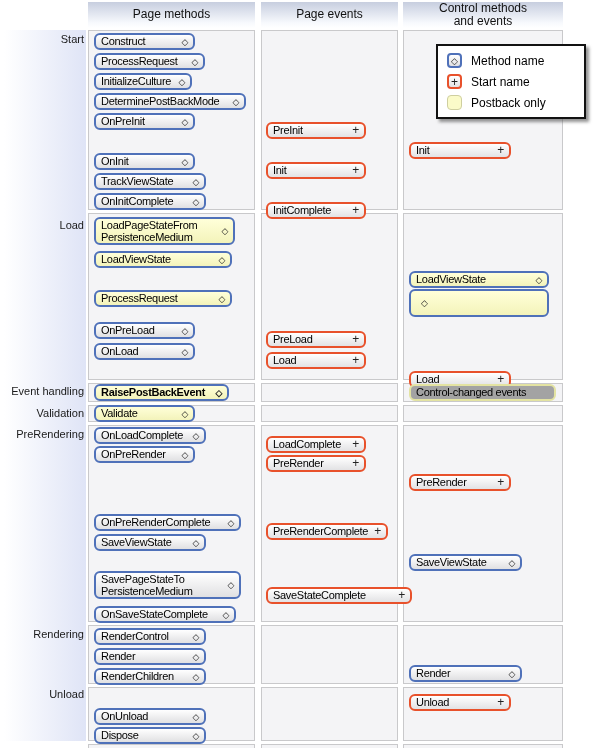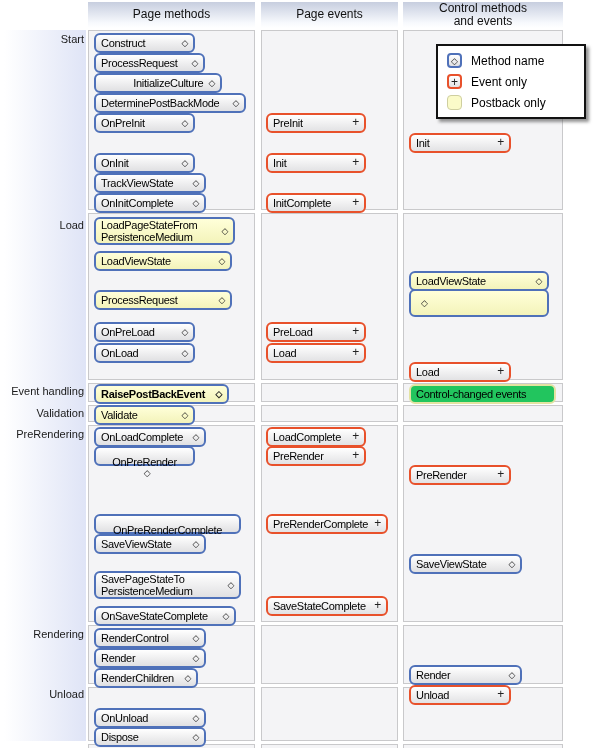--- a/index.html
+++ b/index.html
@@ -28,31 +28,31 @@
   }
   
   .cell{
     position:absolute;box-sizing:border-box;background:#f4f4f6;
     border:1px solid #c9c9cb;
   }
   
   .box{
     position:absolute;box-sizing:border-box;height:17px;border-radius:6px;
     display:flex;align-items:center;justify-content:space-between;
-    padding:8px 5px;font-size:11px;letter-spacing:-0.3px;white-space:nowrap;
+    padding:0 5px;font-size:11px;letter-spacing:-0.3px;white-space:nowrap;
     color:#000;z-index:2;
   }
   .box .box-label{white-space:pre-line;line-height:1.1;}
   .box .sym{margin-left:5px;flex:none;color:#222;}
   .sym-method{font-size:9px;}
   .sym-event{font-size:12px;line-height:1;transform:translateY(-1px);}
   .method{border:2px solid #4f71b9;background:linear-gradient(#ffffff,#e0e0e2);}
   .postback{background:linear-gradient(#ffffd9,#f3f3ba);}
-  .event{border:2px solid #e8512b;background:linear-gradient(#ffffff,#e2e2e4);}
-  .note-yellow{border:2px solid #e3e3a2;background:#22c55e;}
+  .event{border:2px solid #e8512b;background:linear-gradient(#ffffff,#e2e2e4);margin-top:9px;}
+  .note-yellow{border:2px solid #e3e3a2;background:#a3a3a3;}
   .note-gray{border:2px solid #979797;background:linear-gradient(#ffffff,#dedede);}
   .two{height:28px;}
   
   .legend{
     position:absolute;left:436px;top:44px;width:150px;box-sizing:border-box;
     background:#fff;border:2px solid #121212;
     box-shadow:3px 3px 3px rgba(90,90,90,0.65);
     padding:7px 9px;display:flex;flex-direction:column;gap:6px;z-index:5;
   }
   .legend-item{display:flex;align-items:center;gap:9px;font-size:12px;color:#000;}
@@ -82,21 +82,21 @@
 
   <div class="strip"></div>
 
   <div class="legend">
     <div class="legend-item">
       <span class="legend-icon li-method">◇</span>
       <span>Method name</span>
     </div>
     <div class="legend-item">
       <span class="legend-icon li-event">+</span>
-      <span>Event only</span>
+      <span>Start name</span>
     </div>
     <div class="legend-item">
       <span class="legend-icon li-postback"></span>
       <span>Postback only</span>
     </div>
   </div>
 
 <div class="cell" style="left: 88px; top: 30px; width: 167px; height: 180px;"></div>
     <div class="cell" style="left: 261px; top: 30px; width: 137px; height: 180px;"></div>
     <div class="cell" style="left: 403px; top: 30px; width: 160px; height: 180px;"></div>
@@ -129,21 +129,21 @@
     <div class="row-label" style="top: 628px;">Rendering</div>
     <div class="row-label" style="top: 688px;">Unload</div>
     <div class="box method" style="left: 94px; top: 33px; width: 101px;">
       <span class="box-label">Construct</span>
       <span class="sym sym-method">◇</span>
     </div>
     <div class="box method" style="left: 94px; top: 53px; width: 111px;">
       <span class="box-label">ProcessRequest</span>
       <span class="sym sym-method">◇</span>
     </div>
-    <div class="box method" style="left: 94px; top: 73px; width: 128px; justify-content: flex-end;">
+    <div class="box method" style="left: 94px; top: 73px; width: 98px;">
       <span class="box-label">InitializeCulture</span>
       <span class="sym sym-method">◇</span>
     </div>
     <div class="box method" style="left: 94px; top: 93px; width: 152px;">
       <span class="box-label">DeterminePostBackMode</span>
       <span class="sym sym-method">◇</span>
     </div>
     <div class="box method" style="left: 94px; top: 113px; width: 101px;">
       <span class="box-label">OnPreInit</span>
       <span class="sym sym-method">◇</span>
@@ -186,25 +186,25 @@
       <span class="sym sym-method">◇</span>
     </div>
     <div class="box method postback" style="left: 94px; top: 405px; width: 101px;">
       <span class="box-label">Validate</span>
       <span class="sym sym-method">◇</span>
     </div>
     <div class="box method" style="left: 94px; top: 427px; width: 112px;">
       <span class="box-label">OnLoadComplete</span>
       <span class="sym sym-method">◇</span>
     </div>
-    <div class="box method" style="left: 94px; top: 446px; width: 101px; flex-direction: column;">
+    <div class="box method" style="left: 94px; top: 446px; width: 101px;">
       <span class="box-label">OnPreRender</span>
       <span class="sym sym-method">◇</span>
     </div>
-    <div class="box method" style="left: 94px; top: 514px; width: 147px; flex-direction: column;">
+    <div class="box method" style="left: 94px; top: 514px; width: 147px;">
       <span class="box-label">OnPreRenderComplete</span>
       <span class="sym sym-method">◇</span>
     </div>
     <div class="box method" style="left: 94px; top: 534px; width: 112px;">
       <span class="box-label">SaveViewState</span>
       <span class="sym sym-method">◇</span>
     </div>
     <div class="box method two" style="left: 94px; top: 571px; width: 147px; height: 28px;">
       <span class="box-label">SavePageStateTo
 PersistenceMedium</span>
@@ -215,21 +215,21 @@
       <span class="sym sym-method">◇</span>
     </div>
     <div class="box method" style="left: 94px; top: 628px; width: 112px;">
       <span class="box-label">RenderControl</span>
       <span class="sym sym-method">◇</span>
     </div>
     <div class="box method" style="left: 94px; top: 648px; width: 112px;">
       <span class="box-label">Render</span>
       <span class="sym sym-method">◇</span>
     </div>
-    <div class="box method" style="left: 94px; top: 668px; width: 104px;">
+    <div class="box method" style="left: 94px; top: 668px; width: 112px;">
       <span class="box-label">RenderChildren</span>
       <span class="sym sym-method">◇</span>
     </div>
     <div class="box method" style="left: 94px; top: 708px; width: 112px; align-items: center;">
       <span class="box-label">OnUnload</span>
       <span class="sym sym-method">◇</span>
     </div>
     <div class="box method" style="left: 94px; top: 727px; width: 112px;">
       <span class="box-label">Dispose</span>
       <span class="sym sym-method">◇</span>
@@ -259,21 +259,21 @@
       <span class="sym sym-event">+</span>
     </div>
     <div class="box event" style="left: 266px; top: 446px; width: 100px;">
       <span class="box-label">PreRender</span>
       <span class="sym sym-event">+</span>
     </div>
     <div class="box event" style="left: 266px; top: 514px; width: 122px;">
       <span class="box-label">PreRenderComplete</span>
       <span class="sym sym-event">+</span>
     </div>
-    <div class="box event" style="left: 266px; top: 596px; width: 122px;">
+    <div class="box event" style="left: 266px; top: 578px; width: 146px;">
       <span class="box-label">SaveStateComplete</span>
       <span class="sym sym-event">+</span>
     </div>
     <div class="box event" style="left: 409px; top: 133px; width: 102px;">
       <span class="box-label">Init</span>
       <span class="sym sym-event">+</span>
     </div>
     <div class="box method postback" style="left: 409px; top: 271px; width: 140px;">
       <span class="box-label">LoadViewState</span>
       <span class="sym sym-method">◇</span>

